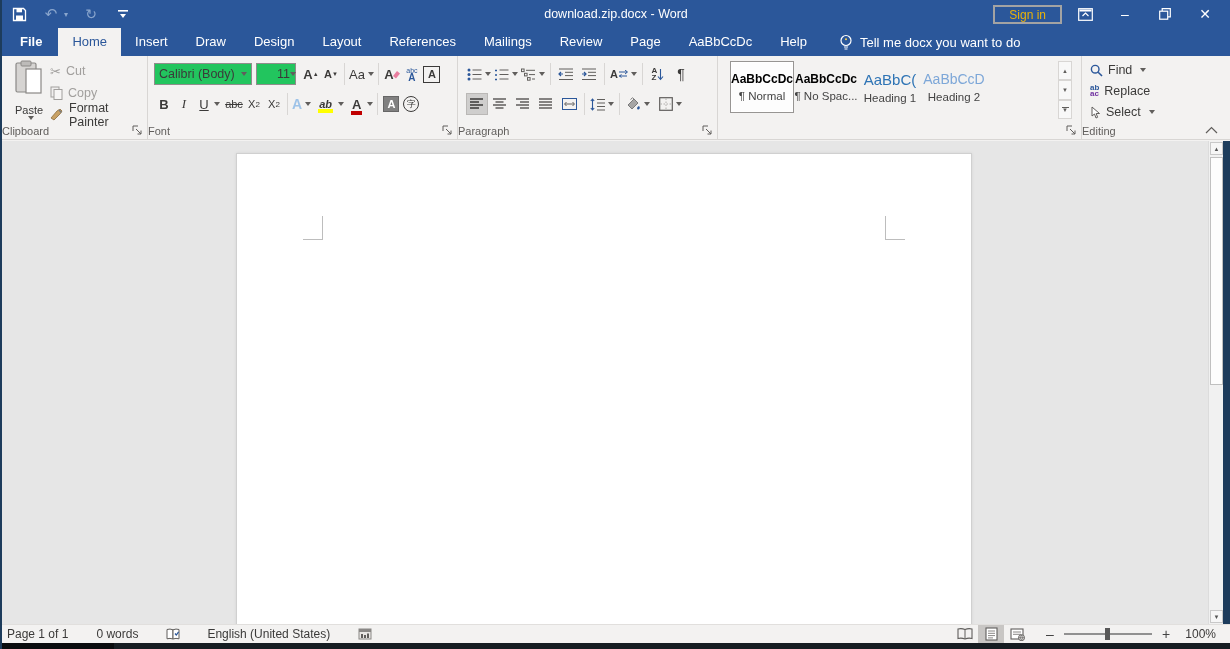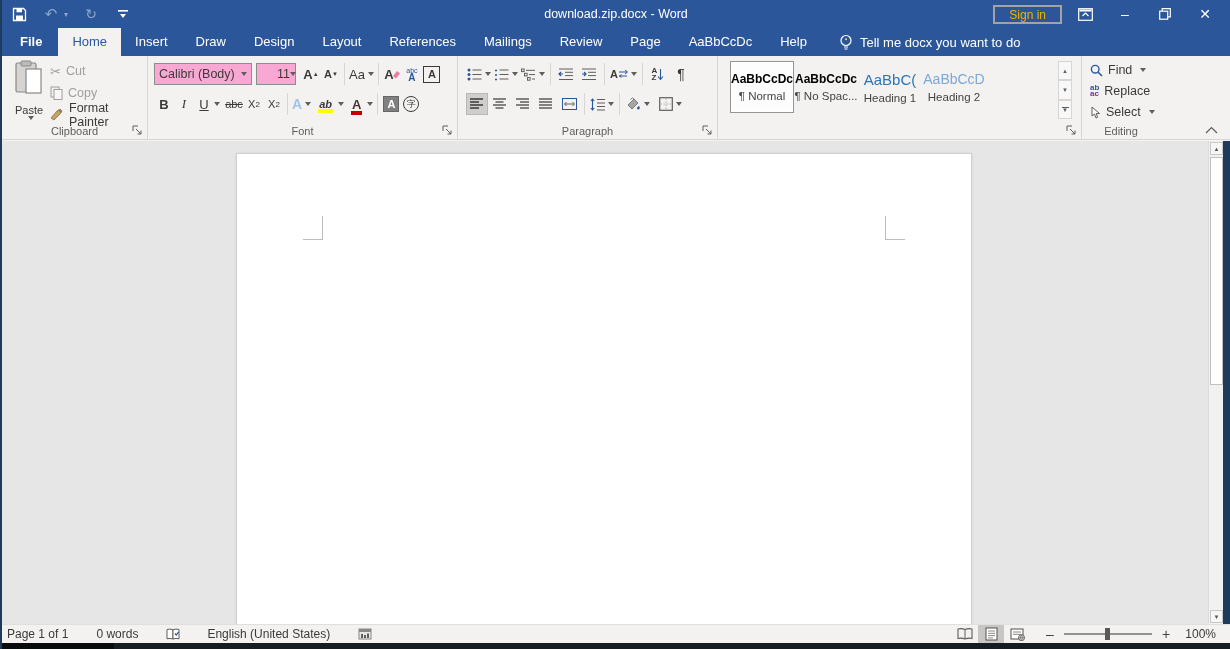--- a/index.html
+++ b/index.html
@@ -24,21 +24,21 @@
   
   .tabs { position:absolute; left:0; top:28px; right:0; height:28px; background:#2b579a; display:flex; align-items:flex-end; }
   .tab { color:#fff; font-size:13px; padding:6px 14px 7px 14px; height:28px; cursor:pointer; }
   .tab.file { background:#2b579a; font-weight:bold; padding:6px 16px 7px 16px; }
   .tab.active { background:#f3f2f1; color:#2b579a; }
   .tellme { display:flex; align-items:center; gap:7px; color:#fff; font-size:13px; margin-left:18px; padding-bottom:5px; }
 
   
   .ribbon { position:absolute; left:0; top:56px; right:0; height:84px; background:#f3f2f1; border-bottom:1px solid #d8d6d4; }
   .group { position:absolute; top:0; bottom:0; border-right:1px solid #d8d6d4; }
-  .grouplabel { position:absolute; bottom:2px; left:0; right:0; text-align:center; font-size:11px; color:#605e5c; }
+  .grouplabel { position:absolute; bottom:2px; left:0; right:0; text-align:left; font-size:11px; color:#605e5c; }
   .launcher { position:absolute; bottom:3px; right:4px; width:11px; height:11px; cursor:pointer; }
   .launcher svg { display:block; }
   .rbtn { display:inline-flex; align-items:center; justify-content:center; border:1px solid transparent; cursor:pointer; }
   .rbtn.sel { background:#cfcecd; border-color:#bab8b6; }
   .caret { width:0; height:0; border-left:3.5px solid transparent; border-right:3.5px solid transparent;
            border-top:4px solid #605e5c; display:inline-block; margin-left:3px; }
   .vdiv { width:1px; background:#d8d6d4; align-self:stretch; margin:1px 3px; }
 
   
   .g-clipboard { left:0; width:146px; }
@@ -46,21 +46,21 @@
            align-items:center; cursor:pointer; }
   .paste-label { font-size:11px; margin-top:8px; }
   .clip-col { position:absolute; left:48px; top:6px; display:flex; flex-direction:column; gap:4px; }
   .clip-item { display:flex; align-items:center; gap:5px; font-size:12.5px; height:18px; cursor:pointer; }
   .clip-item.disabled { color:#a19f9d; }
 
   
   .g-font { left:146px; width:310px; }
   .fontrow1 { position:absolute; left:6px; top:6px; right:4px; height:24px; display:flex; align-items:center; }
   .fontrow2 { position:absolute; left:6px; top:36px; right:4px; height:24px; display:flex; align-items:center; }
-  .combo { border:1px solid #8f8d8b; background:#f9a8d4; height:22px; display:flex; align-items:center;
+  .combo { border:1px solid #8f8d8b; background:#22c55e; height:22px; display:flex; align-items:center;
            padding:0 4px; font-size:12.5px; cursor:pointer; }
   .combo .caret { margin-left:auto; }
   .fbtn { min-width:20px; height:22px; font-size:13px; }
   .letterA { font-size:13px; font-weight:bold; }
   .tinyup { font-size:6px; vertical-align:top; color:#3b3a39; }
   .tinydn { font-size:6px; vertical-align:top; color:#3b3a39; }
   .u-under { text-decoration:underline; }
   .strike { text-decoration:line-through; }
   .effectA { color:#9ec3e8; font-weight:bold; font-size:14px; }
   .hl { position:relative; font-size:11px; font-weight:bold; font-style:italic; }

